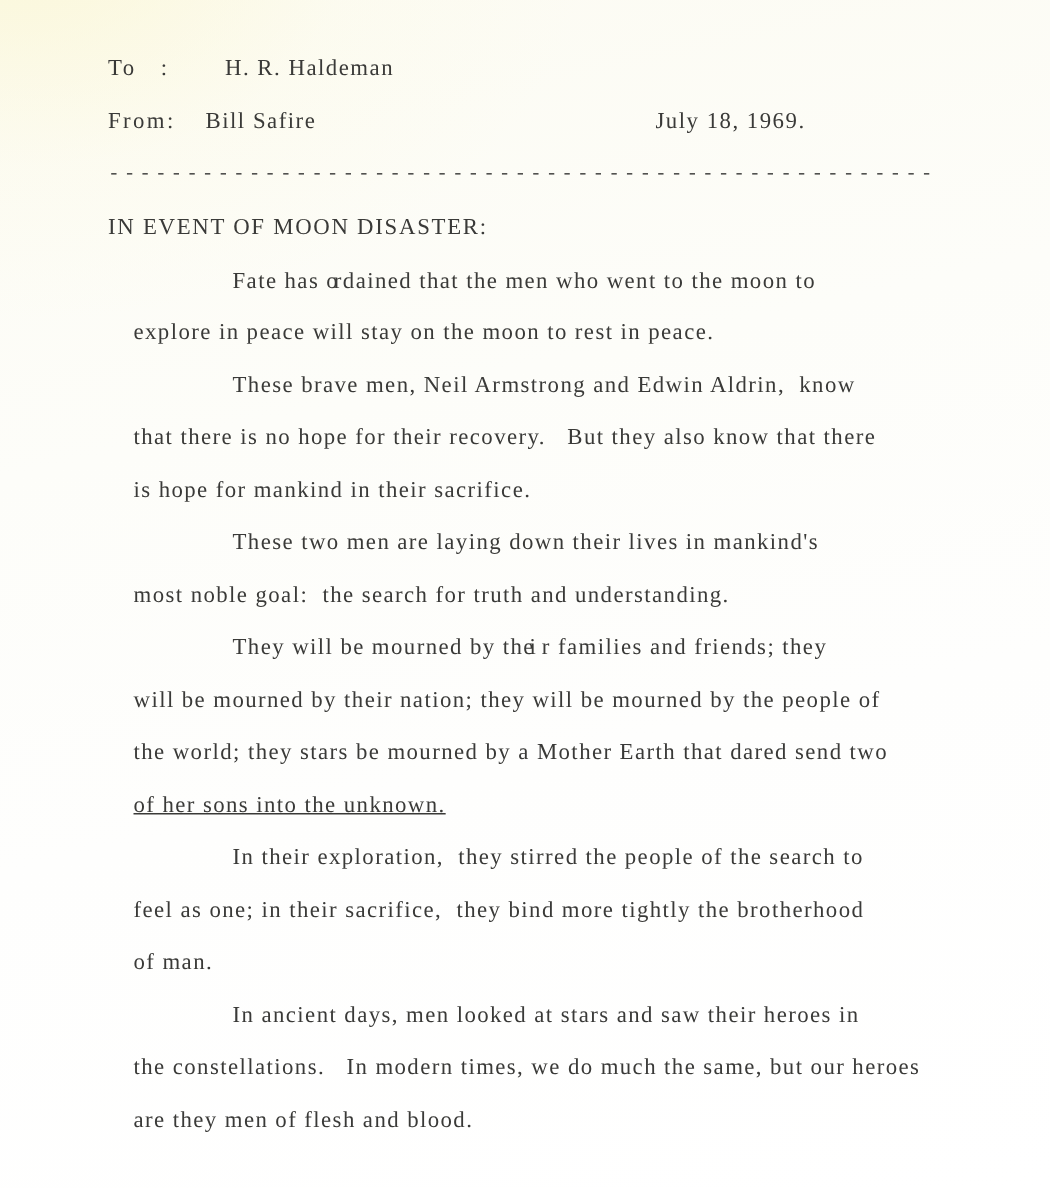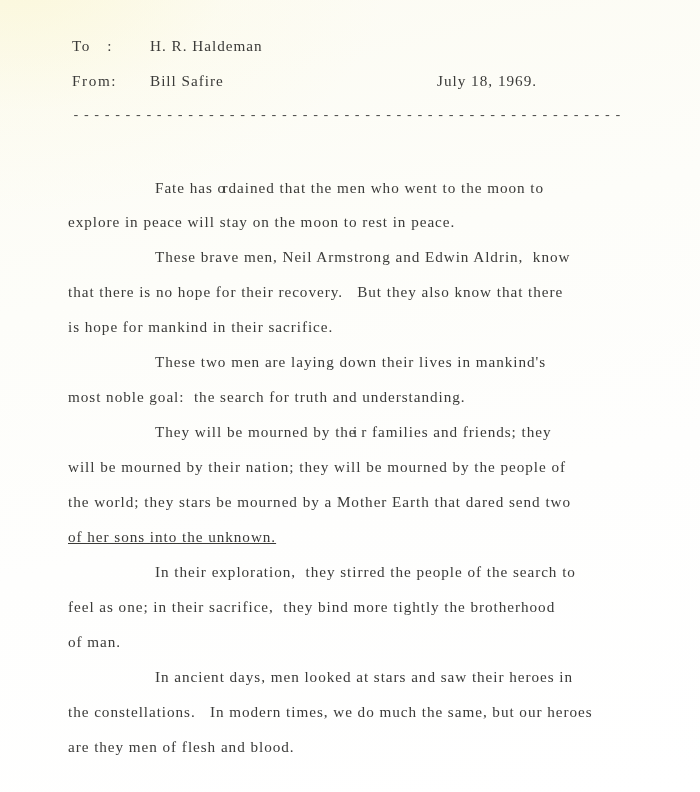--- a/index.html
+++ b/index.html
@@ -49,21 +49,21 @@
     left: 72px;
     letter-spacing: 1.6px;
   }
   .hdr-value {
     letter-spacing: 1.0px;
   }
 
   #to-label    { top: 38px; }
   #to-value    { top: 38px; left: 150px; }
   #from-label  { top: 73px; }
-  #from-value  { top: 73px; left: 150px; }
+  #from-value  { top: 73px; left: 137px; }
   #date-value  { top: 73px; left: 437px; }
 
   
   .rule {
     position: absolute;
     left: 72px;
     top: 110px;
     width: 552px;
     height: 12px;
     overflow: hidden;
@@ -77,21 +77,21 @@
 
   
   #subject {
     top: 144px;
     left: 72px;
     letter-spacing: 1.15px;
   }
 
   
   .line {
-    left: 68px;
+    left: 89px;
     letter-spacing: 0.95px;
   }
   .line.indent {
     left: 155px;
   }
 
   
   .kern-tight {
     letter-spacing: -2.6px;
   }
@@ -108,20 +108,21 @@
     <div class="ts hdr-label" id="to-label">To   :</div>
     <div class="ts hdr-value" id="to-value">H. R. Haldeman</div>
 
     <div class="ts hdr-label" id="from-label">From:</div>
     <div class="ts hdr-value" id="from-value">Bill Safire</div>
 
     <div class="ts hdr-value" id="date-value">July 18, 1969.</div>
 
     <div class="rule">------------------------------------------------------------</div>
 
+    <div class="ts" id="subject">IN EVENT OF MOON DISASTER:</div>
 
     <div id="body-host">
         <div class="ts line indent" style="top: 180px;">Fate has <span class="kern-tight">o</span>rdained that the men who went to the moon to</div>
         <div class="ts line" style="top: 214px;">explore in peace will stay on the moon to rest in peace.</div>
         <div class="ts line indent" style="top: 249px;">These brave men, Neil Armstrong and Edwin Aldrin,  know</div>
         <div class="ts line" style="top: 284px;">that there is no hope for their recovery.   But they also know that there</div>
         <div class="ts line" style="top: 319px;">is hope for mankind in their sacrifice.</div>
         <div class="ts line indent" style="top: 354px;">These two men are laying down their lives in mankind's</div>
         <div class="ts line" style="top: 389px;">most noble goal:  the search for truth and understanding.</div>
         <div class="ts line indent" style="top: 424px;">They will be mourned by th<span class="kern-tight">e</span><span class="kern-gap">i</span>r families and friends; they</div>

